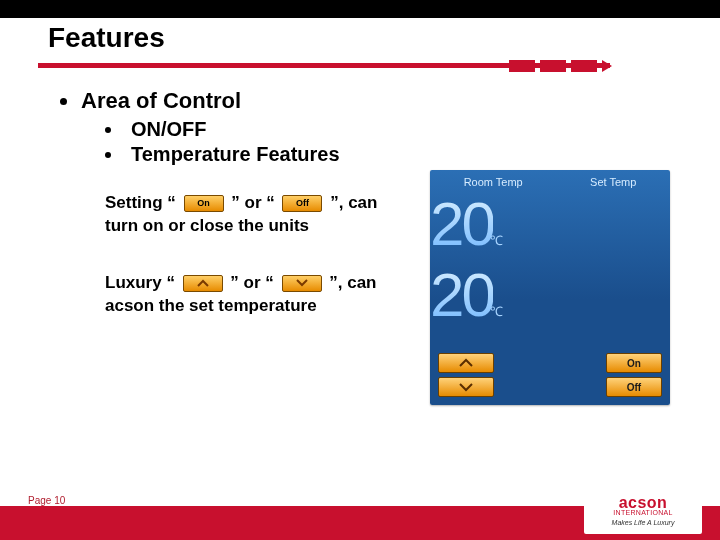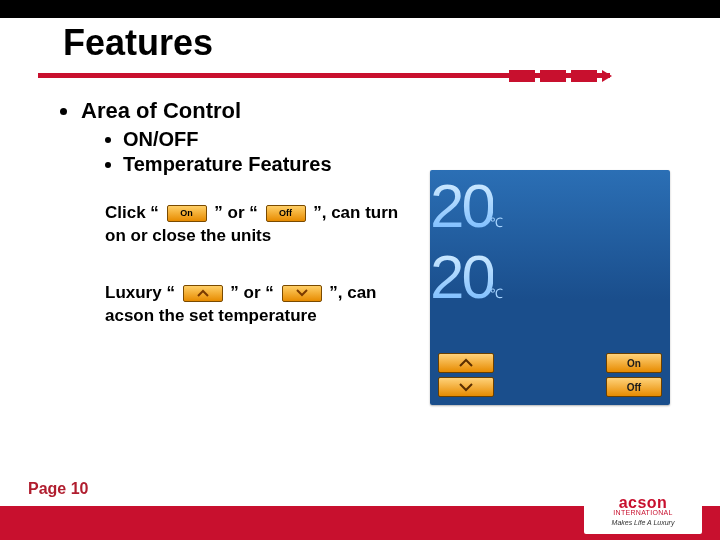--- a/index.html
+++ b/index.html
@@ -6,24 +6,24 @@
   body {
     width: 720px;
     height: 540px;
     background: #fff;
     font-family: Arial, Helvetica, sans-serif;
     position: relative;
     overflow: hidden;
   }
   .topbar { height: 18px; background: #000; }
   .title {
-    font-size: 36px;
+    font-size: 28px;
     font-weight: bold;
     color: #000;
-    padding: 4px 0 6px 63px;
+    padding: 4px 0 6px 48px;
   }
   .redline-wrap { position: relative; height: 14px; margin-bottom: 14px; }
   .redline {
     position: absolute; left: 38px; right: 110px; top: 3px; height: 5px;
     background: #c8102e;
   }
   .redblocks { position: absolute; right: 108px; top: 0; display: flex; gap: 5px; }
   .rb { width: 26px; height: 12px; background: #c8102e; }
   .rb.arrow {
     width: 0; height: 0; background: none;
@@ -32,21 +32,21 @@
     border-left: 10px solid #c8102e;
     margin-top: 0;
   }
   .content { padding: 0 40px 0 60px; position: relative; }
   .b1 { display: flex; gap: 14px; align-items: flex-start; margin-bottom: 4px; }
   .dot { width: 7px; height: 7px; background: #000; border-radius: 50%; margin-top: 10px; flex: none; }
   .h1 { font-size: 22px; font-weight: bold; }
   .sub { margin-left: 45px; }
   .subrow { display: flex; gap: 12px; align-items: center; margin-top: 2px; }
   .dot2 { width: 6px; height: 6px; background: #000; border-radius: 50%; flex: none; }
-  .h2 { font-size: 20px; font-weight: bold; }
+  .h2 { font-size: 20px; font-weight: bold; margin-left: 8px; }
   .para-area { position: relative; }
   .para {
     font-size: 17px; font-weight: bold; color: #000;
     margin: 26px 0 0 45px; width: 300px; line-height: 1.35;
   }
   .para span { vertical-align: middle; }
   .chip {
     display: inline-flex; align-items: center; justify-content: center;
     width: 40px; height: 17px;
     border-radius: 2px; margin: 0 3px;
@@ -92,22 +92,22 @@
     background: linear-gradient(#ffd27a, #e78b00);
     border: 1px solid #6a3f00; border-radius: 2px;
     font-size: 10px; font-weight: bold; color: #1a1a1a;
     cursor: pointer;
   }
   .dbtn svg { display:block; }
   .footer {
     position: absolute; left: 0; bottom: 0; width: 100%; height: 56px;
   }
   .pagelabel {
-    position: absolute; left: 28px; bottom: 42px;
-    font-size: 16px; color: #b01d2e; font-weight: 700;
+    position: absolute; left: 28px; bottom: 34px;
+    font-size: 10px; color: #b01d2e; font-weight: 400;
   }
   .footbar {
     position: absolute; left: 0; bottom: 0; right: 0; height: 30px;
     background: #c8102e;
   }
   .footbar::after{
     content:""; position:absolute; left:0; bottom:30px; width:100%; height:4px; background:#c8102e;
   }
   .logo-box {
     position: absolute; right: 18px; bottom: 6px;
@@ -146,38 +146,42 @@
       <div class="h2">ON/OFF</div>
     </div>
     <div class="subrow">
       <div class="dot2"></div>
       <div class="h2">Temperature Features</div>
     </div>
   </div>
 
   <div class="para-area">
     <p class="para">
-      <span>Click “ </span><span class="chip">On</span><span> ” or “ </span><span class="chip">Off</span><span> ”, can turn on or close the units</span>
+      <span>Setting “ </span><span class="chip">On</span><span> ” or “ </span><span class="chip">Off</span><span> ”, can turn on or close the units</span>
     </p>
 
     <p class="para" style="margin-top:34px;">
       <span>Luxury “ </span><span class="chip">
           <svg width="14" height="10">
             <polyline points="2,8 7,3 12,8" fill="none" stroke="#7a3a00" stroke-width="2"></polyline>
           </svg>
         </span><span> ” or “ </span><span class="chip">
           <svg width="14" height="10">
             <polyline points="2,2 7,7 12,2" fill="none" stroke="#7a3a00" stroke-width="2"></polyline>
           </svg>
         </span><span> ”, can acson the set temperature</span>
     </p>
   </div>
 </div>
 
 <div class="device">
+  <div class="dev-head">
+    <div>Room Temp</div>
+    <div>Set Temp</div>
+  </div>
   <div class="dev-nums">
     <div>
       <span class="bignum">20</span><span class="unit">℃</span>
     </div>
     <div>
       <span class="bignum">20</span><span class="unit">℃</span>
     </div>
   </div>
   <div class="dev-mid"></div>
   <div class="dev-ctrl">

